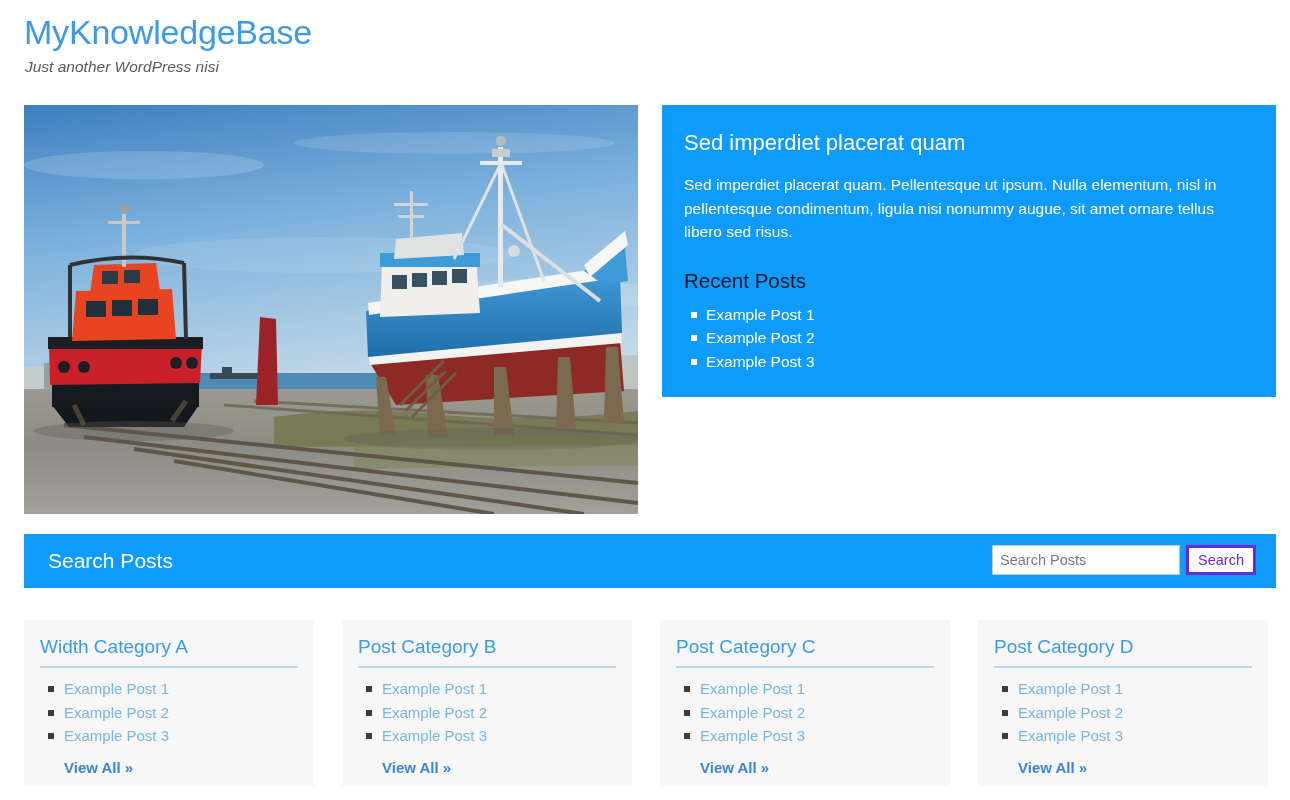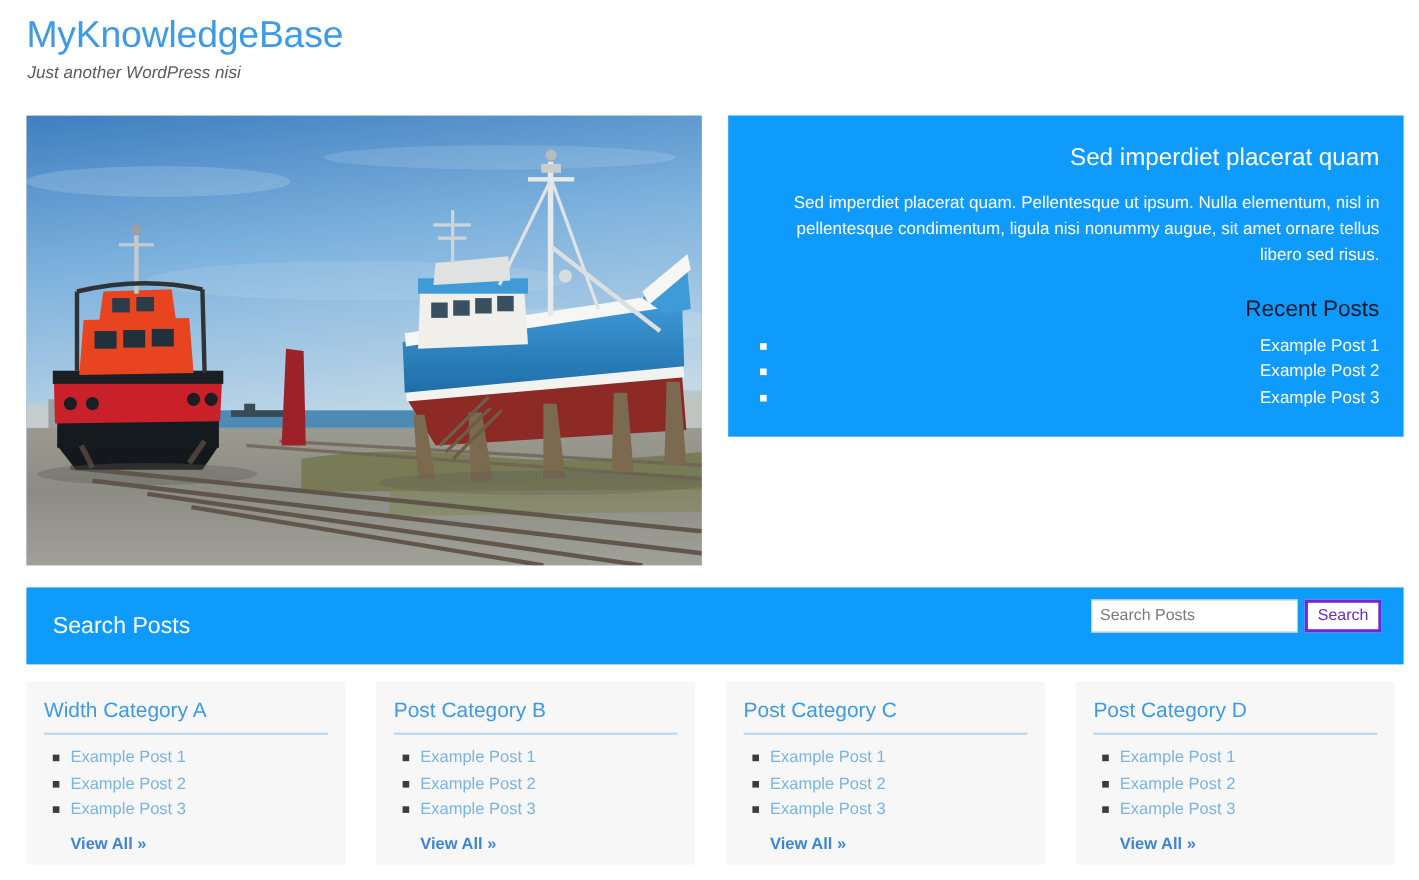--- a/index.html
+++ b/index.html
@@ -64,21 +64,20 @@
     color: #6fa9dd;
     text-decoration: underline;
   }
 
   
   .hero-row {
     position: absolute;
     left: 0; top: 103px;
     width: 1290px;
     height: 415px;
-    text-align: right;
   }
   .hero-image {
     position: absolute;
     left: 24px; top: 2px;
     width: 614px;
     height: 409px;
     overflow: hidden;
     background: #8aa9c4;
   }
   .hero-image svg { display: block; width: 614px; height: 409px; }
@@ -135,21 +134,21 @@
     color: #ffffff;
     text-decoration: none;
     cursor: pointer;
   }
 
   
   .search-bar {
     position: absolute;
     left: 24px; top: 534px;
     width: 1252px;
-    height: 70px;
+    height: 54px;
     background: #0f9bfc;
     display: flex;
     align-items: center;
   }
   .search-bar-title {
     margin-left: 24px;
     font-size: 21px;
     color: #ffffff;
     font-weight: 400;
     line-height: 26px;

